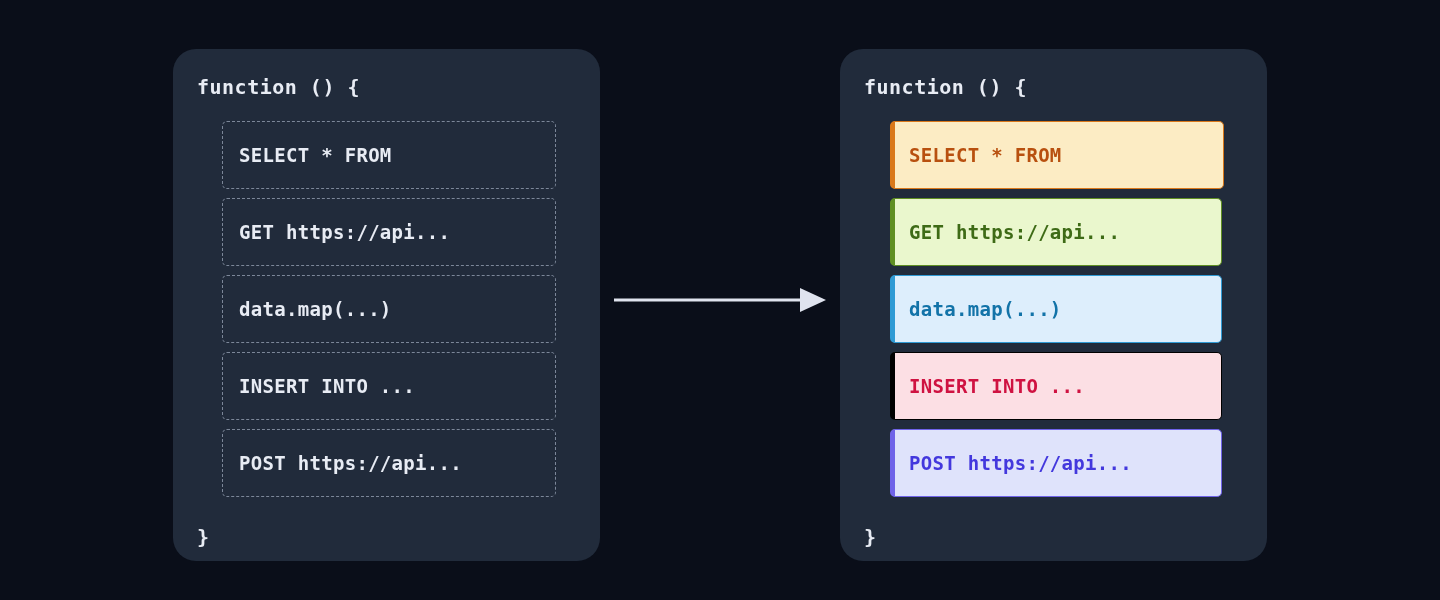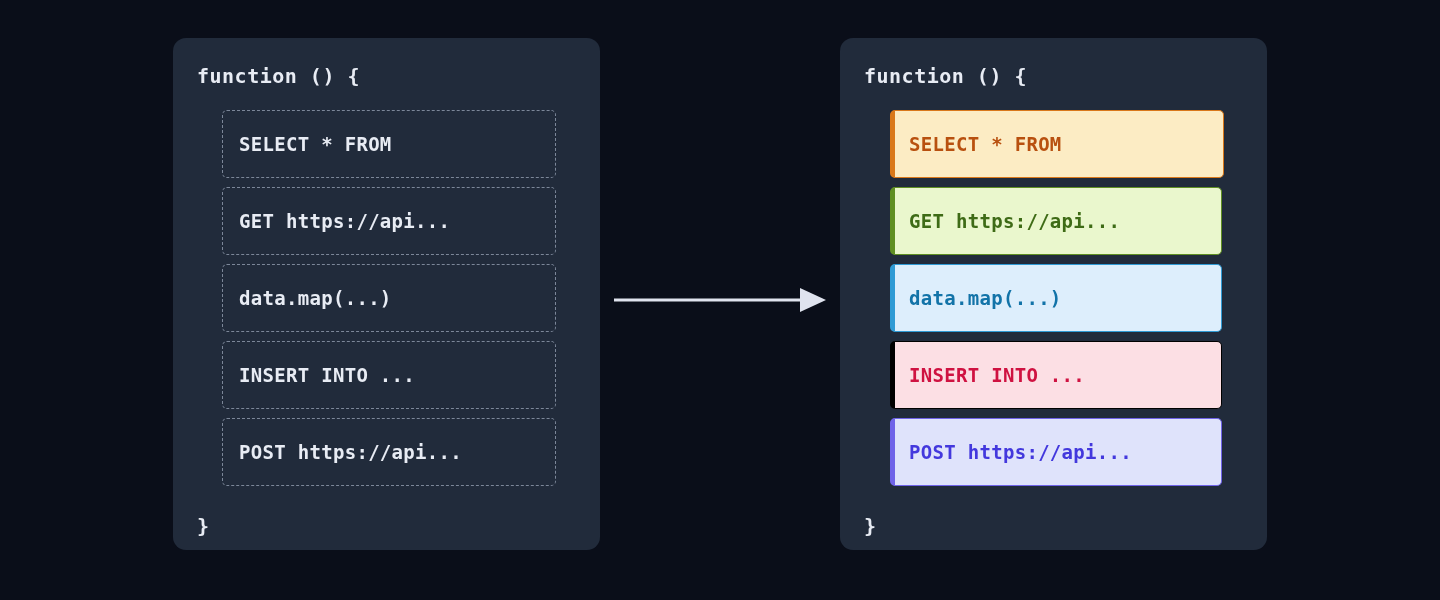--- a/index.html
+++ b/index.html
@@ -20,24 +20,24 @@
     inset: 0;
     display: flex;
     align-items: center;
     justify-content: center;
     gap: 0;
   }
 
   
   .panel {
     position: absolute;
-    top: 38px;
+    top: 49px;
     height: 512px;
     background: #212b3b;
-    border-radius: 13px;
+    border-radius: 23px;
     box-sizing: border-box;
     padding: 28px 0 0 0;
   }
   .panel-left  { left: 173px;  width: 427px; }
   .panel-right { left: 840px;  width: 427px; }
 
   .fn-open, .fn-close {
     font-size: 20px;
     font-weight: bold;
     color: #e8ecf4;

